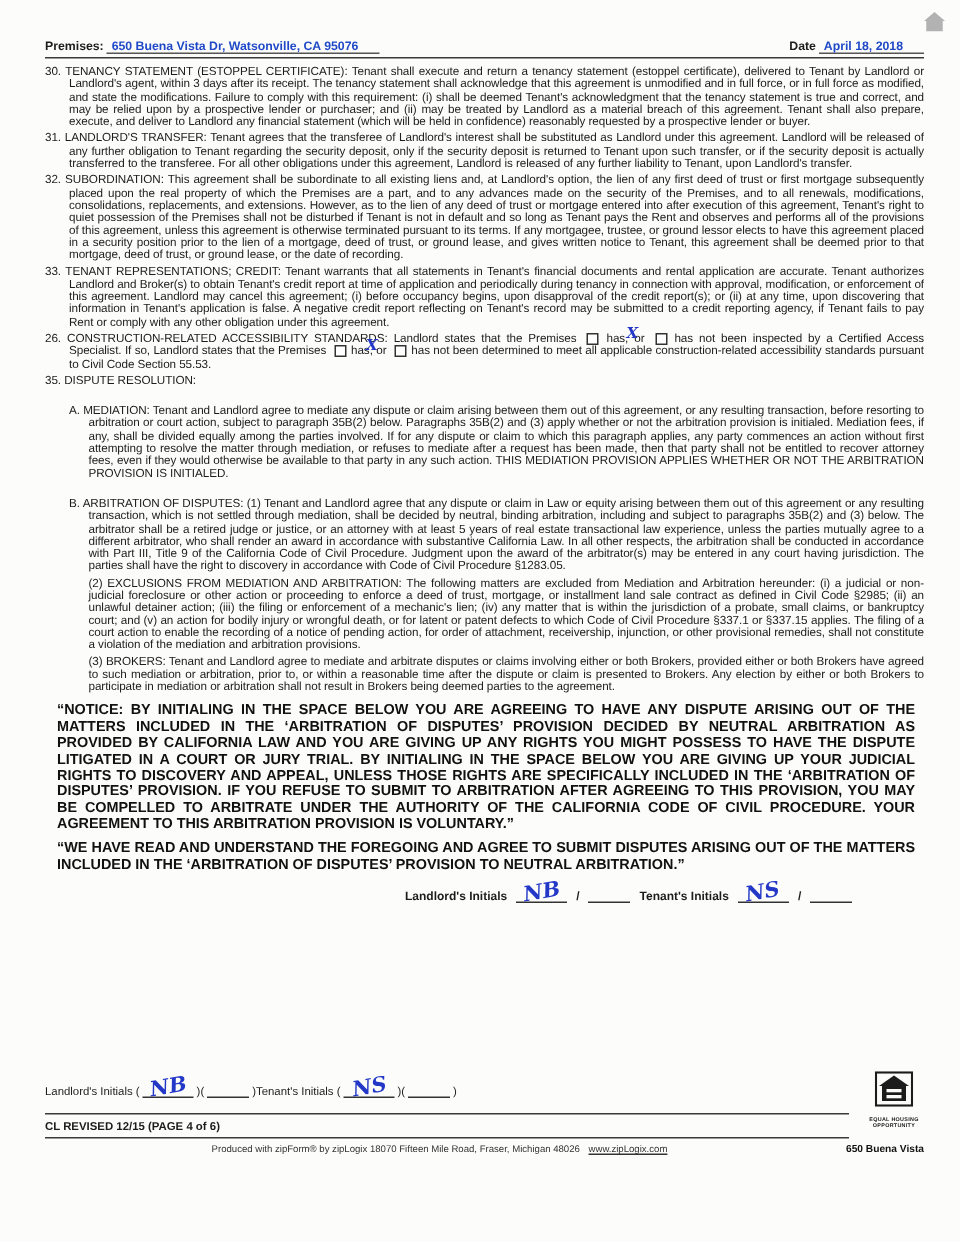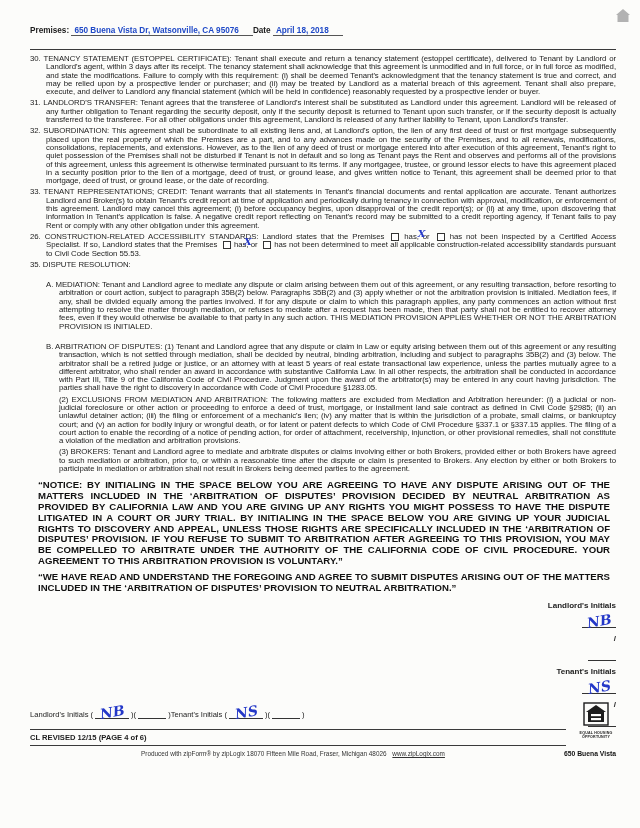--- a/index.html
+++ b/index.html
@@ -5,21 +5,21 @@
   html,body { margin:0; padding:0; background:#d8d8d8; }
   .page {
     position:relative; width:640px; height:828px; margin:0 auto;
     background:#fcfcfa; box-sizing:border-box; overflow:hidden;
     padding:26px 24px 0 30px;
     font-family:"Liberation Sans", sans-serif; color:#1c1c1c;
     outline:1px solid #b5b5b5;
   }
   .bold { font-weight:normal; }
   .blue-val { color:#1f49c7; font-weight:bold; border-bottom:1px solid #555; padding:0 14px 0 3px; }
-  .header-row { display:flex; font-size:8.2px; margin-bottom:14px; }
+  .header-row { display:flex; justify-content:space-between; font-size:8.2px; margin-bottom:3px; }
   .header-row .hlabel { font-weight:bold; }
   .rule { border-top:1px solid #3a3a3a; margin:2px 0 5px 0; }
   .clause {
     margin:0 0 3px 0; font-size:7.8px; line-height:8.3px;
     text-align:justify; padding-left:16px; text-indent:-16px;
     letter-spacing:-0.05px;
   }
   .clause-head { margin-bottom:1px; }
   .subclause {
     margin:12px 0 3px 16px; font-size:7.8px; line-height:8.3px;
@@ -36,30 +36,30 @@
     color:#2438c8; font-weight:bold; font-style:italic;
     font-family:"DejaVu Serif", serif; z-index:2;
   }
   .notice {
     margin:7px 6px 5px 8px; font-weight:bold; font-size:9.6px; line-height:10.8px;
     text-align:justify; color:#111;
   }
   .notice2 { margin-top:3px; }
   .initials-inline {
     display:flex; align-items:flex-end; gap:6px;
-    margin:8px 0 21px 240px; font-size:8px; font-weight:bold;flex-direction:column;
+    margin:8px 0 21px 240px; font-size:8px; font-weight:bold;
   }
   .script {
     display:inline-block; font-family:"DejaVu Serif", serif; font-style:italic; font-weight:bold;
     color:#2438c8; font-size:14px; line-height:10px; transform:rotate(-10deg);
   }
   .sigline { display:inline-block; border-bottom:1px solid #333; min-width:34px; height:11px; text-align:center; }
   .sigline-short { display:inline-block; border-bottom:1px solid #333; min-width:28px; height:11px; }
   .slash { font-weight:bold; }
-  .bottom-block { position:absolute; left:30px; right:24px; bottom:71px; }
+  .bottom-block { position:absolute; left:30px; right:24px; bottom:58px; }
   .initials-footer { display:flex; align-items:flex-end; font-size:7.6px; margin-bottom:10px; }
   .initials-footer .group { display:flex; align-items:flex-end; gap:2px; }
   .initials-footer .group.tenant { }
   .footer-rule { border-top:1px solid #3a3a3a; margin:3px 0; width:calc(100% - 50px); }
   .rev-row { font-size:7.6px; font-weight:bold; margin:2px 0; }
   .title-row { text-align:center; font-size:8.6px; font-weight:bold; margin:3px 0 4px 0; width:calc(100% - 50px); }
   .produced-row { display:flex; justify-content:space-between; align-items:flex-end; font-size:6.4px; color:#333; margin-top:4px; }
   .produced-left { flex:1; text-align:center; }
   .doc-ref { font-weight:bold; font-size:6.8px; color:#111; margin-left:8px; }
   .eho { position:absolute; right:0; bottom:18px; width:40px; text-align:center; }

